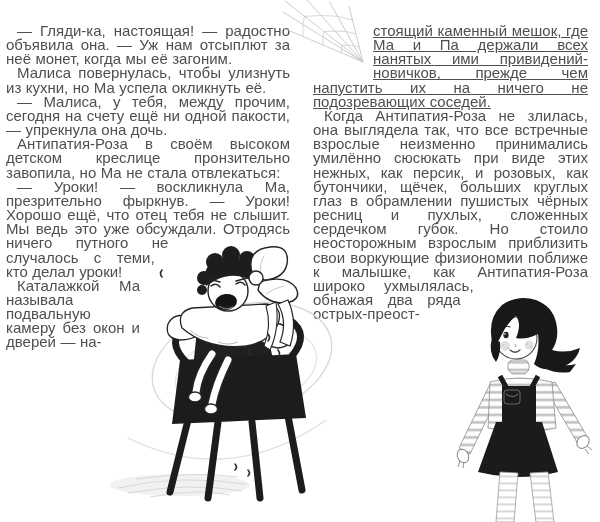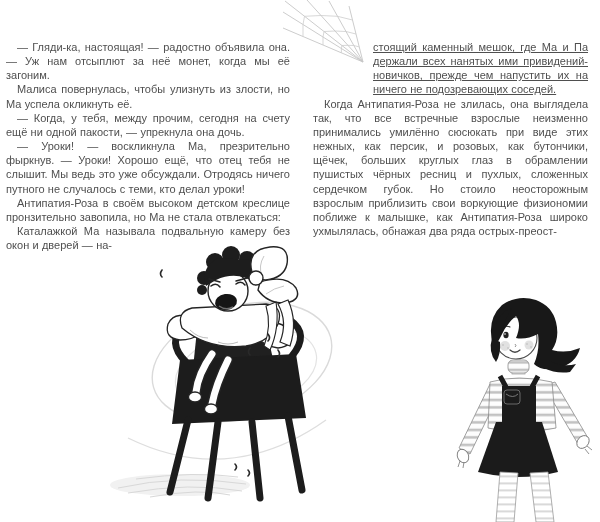--- a/index.html
+++ b/index.html
@@ -1,21 +1,21 @@
 <!DOCTYPE html>
 <html lang="ru"><head>
 <meta charset="utf-8">
 <style>
   html,body{margin:0;padding:0;background:#ffffff;}
   .spread{
     position:relative;width:600px;height:522px;background:#ffffff;overflow:hidden;
     font-family:"Liberation Sans",sans-serif;color:#4f4f4f;
   }
   .page-text{
-    position:absolute;top:40px;font-size:11px;line-height:14.15px;
+    position:absolute;top:24px;font-size:15px;line-height:14.15px;
     text-align:justify;hyphens:auto;-webkit-hyphens:auto;word-spacing:0.02em;
   }
   .left-text{left:6px;width:284px;}
   .right-text{left:313px;width:275px;}
   .page-text p{margin:0;text-indent:11px;}
   .page-text p.continuation{text-indent:0;text-decoration:underline;}
   
   .push-r{float:right;width:0;}
   .push-toddler{height:218px;}
   .push-girl{height:261px;}
@@ -39,24 +39,24 @@
 </style>
 </head>
 <body>
 
 <div class="spread">
 
   <div class="page-text left-text">
     <div class="push-r push-toddler"></div>
     <div class="carve carve-toddler"></div>
     <p>— Гляди-ка, настоящая! — радостно объявила она. — Уж нам отсыплют за неё монет, когда мы её загоним.</p>
-    <p>Малиса повернулась, чтобы улизнуть из злости, но Ма успела окликнуть её.</p>
-    <p>— Когда, у тебя, между прочим, сегодня на счету ещё ни одной пакости, — упрекнула она дочь.</p>
+    <p>Малиса повернулась, чтобы улизнуть из кухни, но Ма успела окликнуть её.</p>
+    <p>— Малиса, у тебя, между прочим, сегодня на счету ещё ни одной пакости, — упрекнула она дочь.</p>
+    <p>Антипатия-Роза в своём высоком детском креслице пронзительно завопила, но Ма не стала отвлекаться:</p>
     <p>— Уроки! — воскликнула Ма, презрительно фыркнув. — Уроки! Хорошо ещё, что отец тебя не слышит. Мы ведь это уже обсуждали. Отродясь ничего путного не случалось с теми, кто делал уроки!</p>
-    <p>Антипатия-Роза в своём высоком детском креслице пронзительно завопила, но Ма не стала отвлекаться:</p>
     <p>Каталажкой Ма называла подвальную камеру без окон и дверей — на-</p>
   </div>
 
   <div class="page-text right-text">
     <div class="carve-web"></div>
     <div class="push-r push-girl"></div>
     <div class="carve carve-girl"></div>
     <p class="continuation">стоящий каменный мешок, где Ма и Па держали всех нанятых ими привидений-новичков, прежде чем напустить их на ничего не подозревающих соседей.</p>
     <p>Когда Антипатия-Роза не злилась, она выглядела так, что все встречные взрослые неизменно принимались умилённо сюсюкать при виде этих нежных, как персик, и розовых, как бутончики, щёчек, больших круглых глаз в обрамлении пушистых чёрных ресниц и пухлых, сложенных сердечком губок. Но стоило неосторожным взрослым приблизить свои воркующие физиономии поближе к малышке, как Антипатия-Роза широко ухмылялась, обнажая два ряда острых-преост-</p>
   </div>

